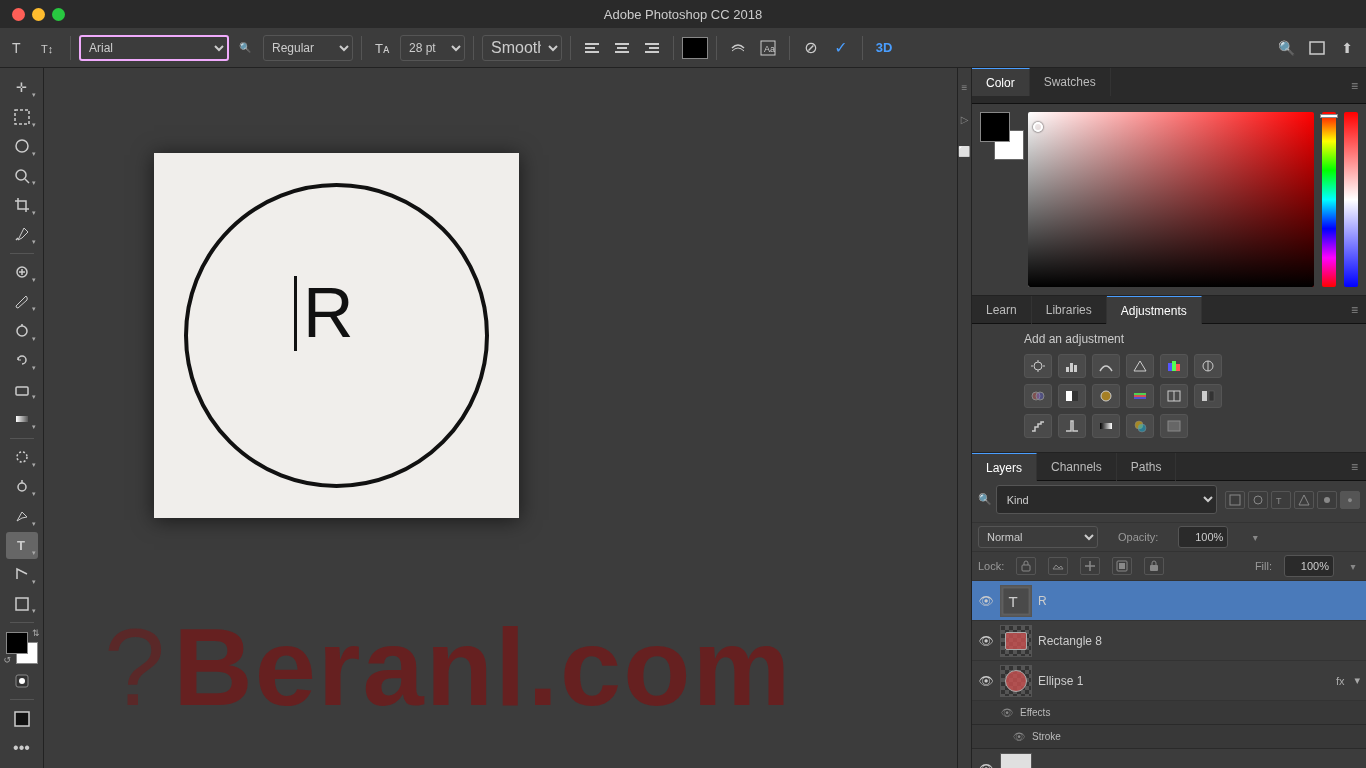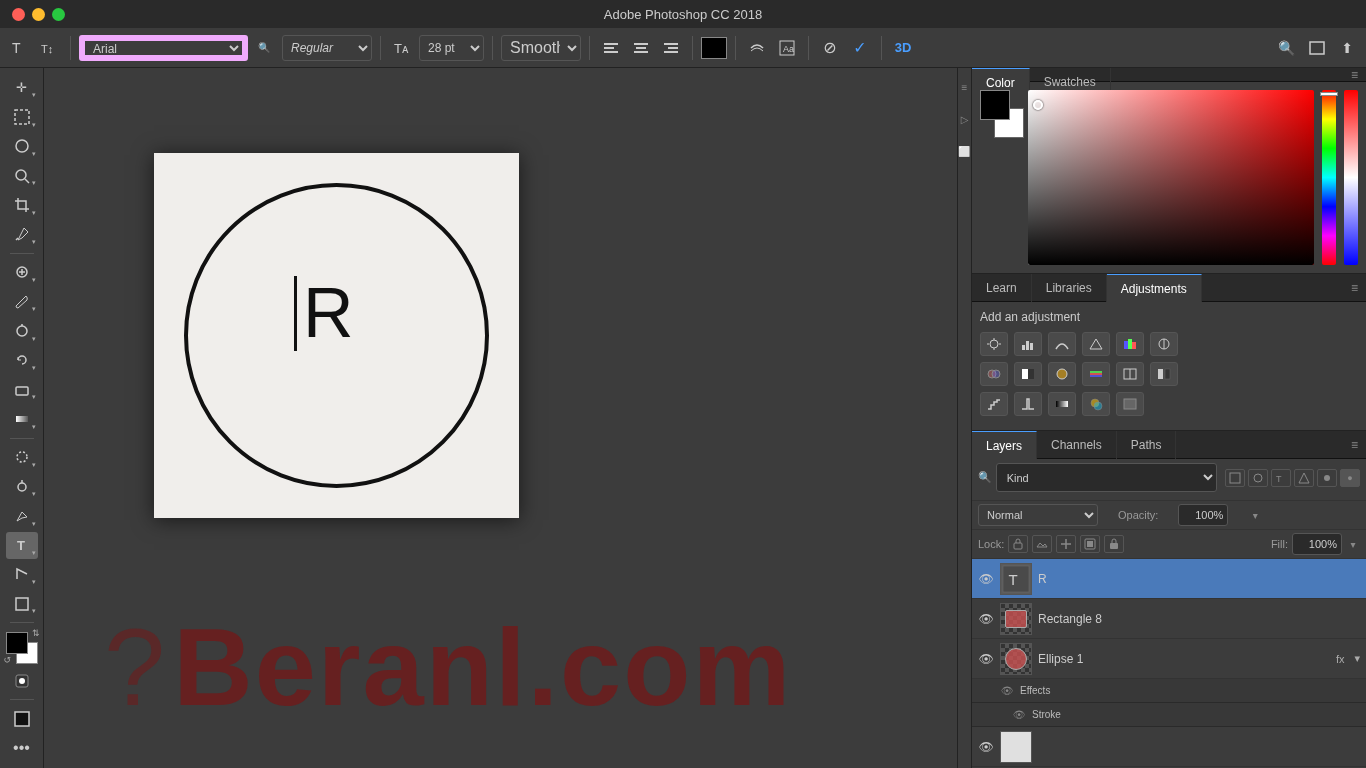--- a/index.html
+++ b/index.html
@@ -23,26 +23,26 @@
       display: flex; align-items: center; padding: 0 6px; gap: 4px;
     }
     .toolbar-sep { width: 1px; height: 24px; background: #555; margin: 0 4px; }
     .toolbar-btn {
       height: 26px; min-width: 26px; background: transparent; border: none; color: #ccc;
       cursor: pointer; display: flex; align-items: center; justify-content: center;
       border-radius: 3px; padding: 0 4px; font-size: 11px;
     }
     .toolbar-btn svg { width: 18px; height: 18px; fill: #ccc; }
     .font-family-select {
-      width: 169px; height: 26px; background: #3c3c3c; border: 6px solid #f0abfc; color: #ccc;
+      width: 150px; height: 26px; background: #3c3c3c; border: 2px solid #f0abfc; color: #ccc;
       border-radius: 3px; padding: 0 4px; font-size: 12px; cursor: pointer;
     }
     .font-style-select {
       width: 90px; height: 26px; background: #3c3c3c; border: 1px solid #555; color: #ccc;
-      border-radius: 3px; padding: 0 4px; font-size: 12px; cursor: pointer; font-style: italic;
+      border-radius: 3px; padding: 0 4px; font-size: 12px; cursor: pointer;
     }
     .font-size-select {
       width: 65px; height: 26px; background: #3c3c3c; border: 1px solid #555; color: #ccc;
       border-radius: 3px; padding: 0 4px; font-size: 12px; cursor: pointer;
     }
     .anti-alias-select {
       width: 80px; height: 26px; background: #3c3c3c; border: 1px solid #555; color: #ccc;
       border-radius: 3px; padding: 0 4px; font-size: 16px; cursor: pointer;
     }
     .color-swatch-toolbar {
@@ -135,21 +135,21 @@
       width: 395px; background: #3c3c3c; border-left: 1px solid #222;
       display: flex; flex-direction: column;
     }
 
     
     #color-panel {
       background: #3c3c3c; border-bottom: 1px solid #222;
     }
     #color-tabs {
       display: flex; background: #2a2a2a; border-bottom: 1px solid #111;
-      height: 14px;
+      height: 36px;
       text-align: center;
     }
     .panel-tab {
       padding: 0 14px; height: 28px; display: flex; align-items: center;
       font-size: 12px; color: #bbb; cursor: pointer; border-right: 1px solid #333;
     }
     .panel-tab.active { background: #3c3c3c; color: #fff; border-top: 1px solid #4a9eff; }
     .panel-tab-options { margin-left: auto; padding: 0 8px; display: flex; align-items: center; color: #888; }
 
     #color-picker-area { padding: 8px; display: flex; gap: 8px; }
@@ -189,21 +189,21 @@
       background: #fff; border: 1px solid #888;
     }
 
     
     #adj-panel { border-bottom: 1px solid #222; }
     #adj-tabs {
       display: flex; background: #2a2a2a; height: 28px; border-bottom: 1px solid #111;
     }
     .adj-tab-options { margin-left: auto; display: flex; align-items: center; padding: 0 8px; color: #888; }
 
-    #adj-content { padding: 8px; }
+    #adj-content { padding: 8px; margin-left: 44px; }
     .adj-title { font-size: 12px; color: #ccc; margin-bottom: 8px; }
     .adj-icons-row {
       display: flex; gap: 6px; margin-bottom: 6px; flex-wrap: wrap;
     }
     .adj-icon-btn {
       width: 28px; height: 24px; background: #4a4a4a; border: 1px solid #555;
       border-radius: 3px; display: flex; align-items: center; justify-content: center;
       cursor: pointer; font-size: 11px; color: #ccc;
     }
 
@@ -751,21 +751,21 @@
 
       <div style="padding: 3px 6px; display:flex; align-items:center; gap:20px; border-bottom:1px solid #333;">
         <select class="blend-select">
           <option>Normal</option>
         </select>
         <span style="font-size:11px;color:#999;">Opacity:</span>
         <input type="text" class="opacity-input" value="100%" style="">
         <button style="width:14px;height:18px;background:transparent;border:none;color:#888;cursor:pointer;font-size:10px;">▾</button>
       </div>
 
-      <div style="padding: 3px 6px; display:flex; align-items:center; gap:4px; border-bottom:1px solid #333;">
+      <div style="padding: 3px 6px; display:flex; align-items:center; gap:12px; border-bottom:1px solid #333;">
         <span style="font-size:11px;color:#999;">Lock:</span>
         <button class="lock-btn">
           <svg width="12" height="12" viewBox="0 0 12 12">
               <rect x="2" y="5" width="8" height="6" fill="none" stroke="#888" stroke-width="1" rx="1"></rect>
               <path d="M4 5 V3 A2 2 0 0 1 8 3 V5" fill="none" stroke="#888" stroke-width="1"></path>
             </svg>
         </button>
         <button class="lock-btn">
           <svg width="12" height="12" viewBox="0 0 12 12">
               <path d="M1 9 L4 5 L7 8 L9 6 L11 9 Z" fill="none" stroke="#888" stroke-width="1"></path>

